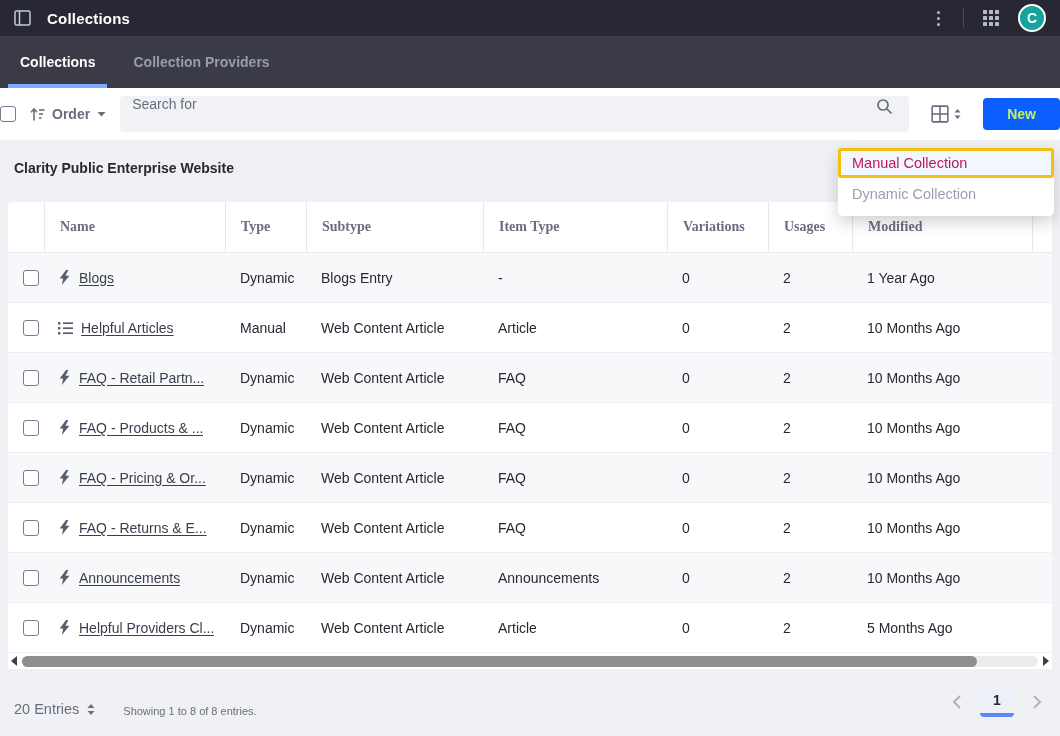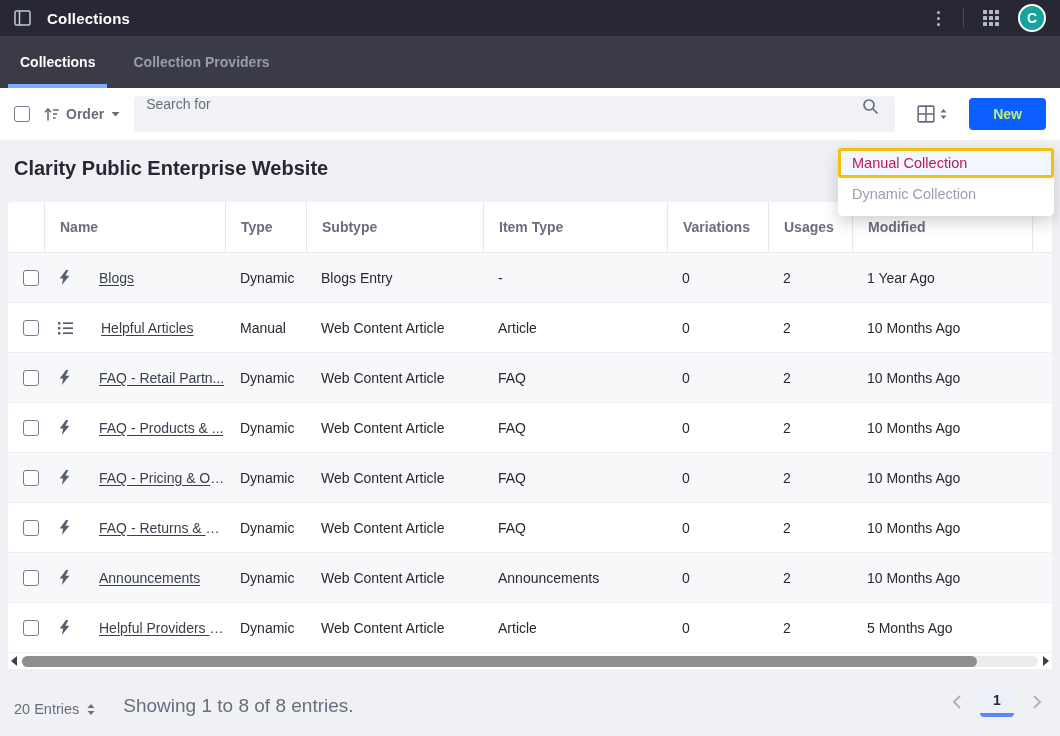--- a/index.html
+++ b/index.html
@@ -46,21 +46,21 @@
     font-weight:bold;font-size:14px;color:#9a9cad;position:relative;cursor:pointer;
   }
   .tab.active{color:#fff;}
   .tab.active::after{
     content:"";position:absolute;left:0;right:0;bottom:0;height:4px;
     background:var(--tab-underline);
   }
   
   .toolbar{
     height:52px;background:#fff;display:flex;align-items:center;
-    padding:0 14px;gap:12px;
+    padding:0 0;gap:12px;
   }
   .checkbox{
     width:16px;height:16px;border:1px solid #787a90;border-radius:3px;
     background:#fff;display:inline-block;flex:0 0 auto;cursor:pointer;
   }
   .order-btn{display:flex;align-items:center;gap:7px;color:var(--muted);cursor:pointer;padding:4px 2px;}
   .order-btn .lbl{font-weight:bold;font-size:14px;}
   .search-box{
     flex:1;height:36px;background:#f1f2f5;border-radius:4px;
     display:flex;align-items:flex-start;padding:0 12px;
@@ -72,21 +72,21 @@
   .search-box input::placeholder{color:#6b6c7e;opacity:1;}
   .search-btn{display:flex;align-items:center;padding:2px 4px;cursor:pointer;}
   .display-style{display:flex;align-items:center;gap:5px;padding:3px 4px;margin:0 6px;cursor:pointer;}
   .new-btn{
     background:var(--accent);color:#bef264;font-weight:bold;font-size:14px;
     border:none;border-radius:4px;height:32px;padding:0 24px;cursor:pointer;
     font-family:inherit;
   }
   
   .heading-band{height:62px;display:flex;align-items:center;padding:0 14px 6px;}
-  .site-title{font-size:20px;font-weight:bold;color:var(--dark);}
+  .site-title{font-size:14px;font-weight:bold;color:var(--dark);}
   
   .dropdown{
     position:absolute;top:148px;left:838px;width:216px;background:#fff;
     border-radius:5px;box-shadow:0 6px 16px rgba(39,40,51,.22);z-index:50;
     padding:0 0 7px;
   }
   .dd-item{padding:7px 14px;font-size:14.5px;color:#9b9dae;cursor:pointer;}
   .dd-item.highlighted{
     border:3px solid var(--highlight);background:#f2f6fd;border-radius:3px;
     padding:4px 11px;color:#be185d;margin-bottom:1px;
@@ -94,50 +94,50 @@
   
   .table-card{
     margin:0 8px;background:#fff;border-radius:4px 4px 0 0;
     width:1044px;
   }
   .tgrid{
     display:grid;
     grid-template-columns:36px 181px 81px 177px 184px 101px 84px 180px minmax(0,1fr);
     align-items:stretch;
   }
-  .thead{height:51px;border-bottom:1px solid var(--border);}
+  .thead{height:51px;border-bottom:1px solid var(--border);font-family:Liberation Serif, serif;}
   .thcell{
     display:flex;align-items:center;padding-left:15px;
     font-weight:bold;font-size:14px;color:var(--muted);
   }
   .thcell + .thcell{border-left:1px solid var(--border);}
   .trow{height:50px;border-bottom:1px solid #eceef2;}
   .trow.striped{background:#f7f8fa;}
   .cell{display:flex;align-items:center;padding-left:15px;font-size:14px;color:var(--dark);min-width:0;}
   .c-check{padding-left:15px;}
-  .c-name{gap:28px;padding-left:14px;text-align:right;}
+  .c-name{gap:8px;padding-left:14px;text-align:right;}
   .row-icon{display:flex;align-items:center;flex:0 0 auto;}
   .row-link{
     color:#3d3e4d;text-decoration:underline;text-underline-offset:2px;cursor:pointer;
     white-space:nowrap;overflow:hidden;text-overflow:ellipsis;
   }
   
   .hscroll{
     margin:0 8px;width:1044px;height:16px;background:#fff;
     display:flex;align-items:center;padding:0 3px;
   }
   .hs-arrow{width:0;height:0;border-style:solid;cursor:pointer;flex:0 0 auto;}
   .hs-left{border-width:5px 6px 5px 0;border-color:transparent #3f3f46 transparent transparent;}
   .hs-right{border-width:5px 0 5px 6px;border-color:transparent transparent transparent #3f3f46;}
   .hs-track{flex:1;height:11px;background:#ececec;border-radius:6px;margin:0 5px;position:relative;cursor:pointer;}
   .hs-thumb{position:absolute;left:0;top:0;height:11px;width:94%;background:#8f8f8f;border-radius:6px;cursor:grab;}
   
   .footer{display:flex;align-items:flex-end;padding:18px 14px 0;color:var(--muted);}
   .entries-select{display:flex;align-items:center;gap:8px;cursor:pointer;font-size:14.5px;}
-  .showing-text{margin-left:28px;font-size:19px;}
+  .showing-text{margin-left:28px;font-size:11px;}
   .pagination{margin-left:auto;display:flex;align-items:center;gap:14px;}
   .page-chevron{display:flex;align-items:center;padding:4px;cursor:default;}
   .page-current{
     position:relative;width:34px;height:30px;background:#edf0f8;border-radius:4px;
     display:flex;align-items:center;justify-content:center;cursor:pointer;
     font-weight:bold;color:var(--dark);padding-bottom:4px;
   }
   .page-current::after{
     content:"";position:absolute;left:0;right:0;bottom:0;height:4px;
     background:#568af5;border-radius:0 0 4px 4px;

